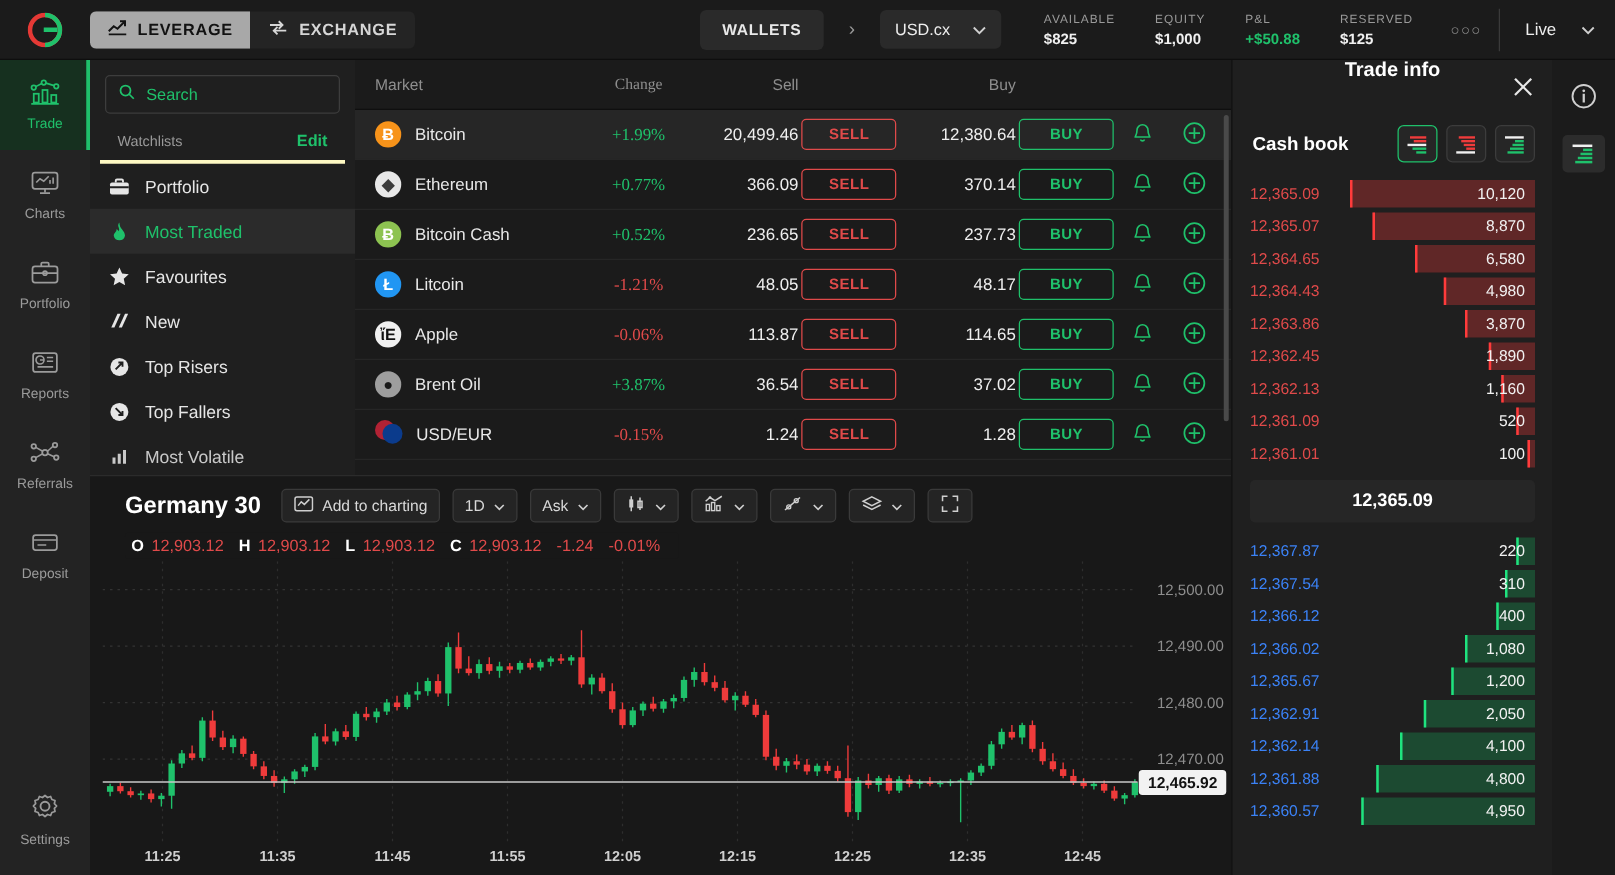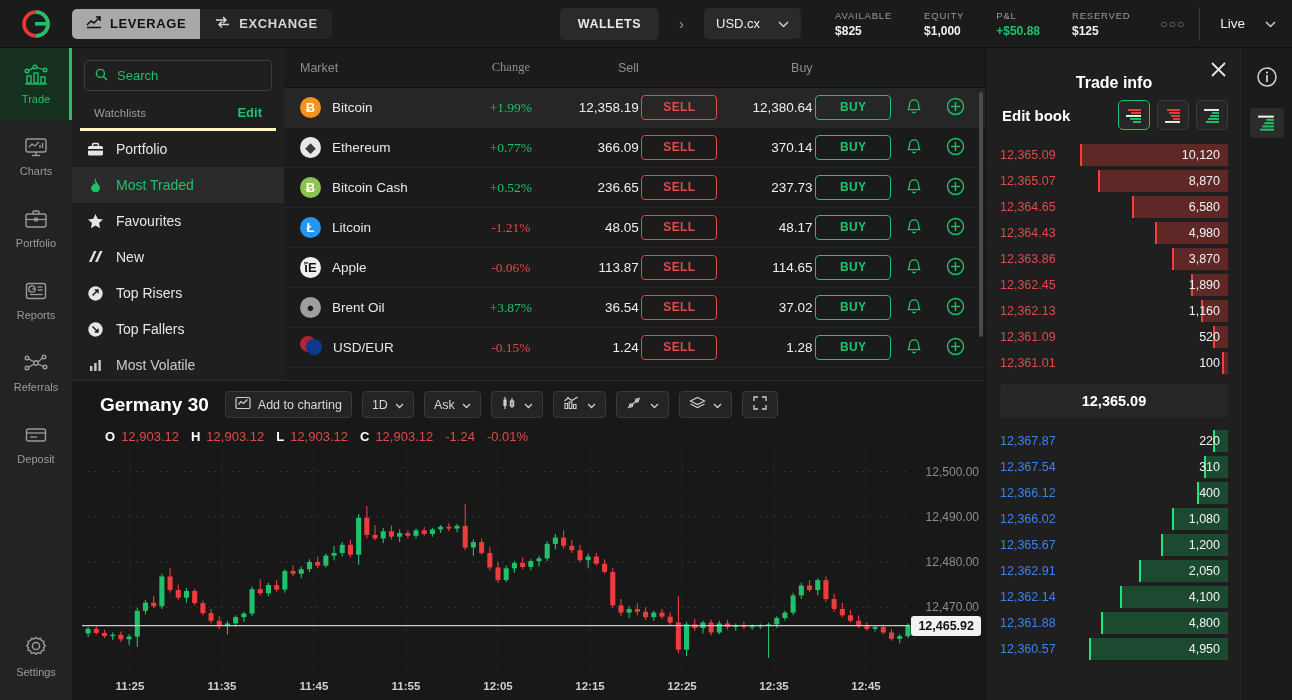--- a/index.html
+++ b/index.html
@@ -161,21 +161,21 @@
   }
   .xaxis { position: absolute; left: 0; bottom: 0; width: 903px; height: 26px; }
   .xtick { position: absolute; font-size: 11.5px; color: #cfcfcf; font-weight: bold; transform: translateX(-50%); }
 
   
   .tinfo {
     position: absolute; left: 985px; top: 48px; width: 257px; height: 652px;
     background: #1f1f1f; border-left: 1px solid #111;
   }
   .tinfo-head {
-    height: 44px; display:flex; align-items:flex-end; justify-content:center;
+    height: 44px; display:flex; align-items:flex-start; justify-content:center;
     position: relative;
   }
   .tinfo-title { font-size: 16px; font-weight: bold; color: #fff; }
   .tinfo-close { position:absolute; right: 14px; top: 12px; cursor:pointer; }
   .ob-head { display:flex; align-items:center; justify-content:space-between; padding: 8px 14px 12px 16px; }
   .ob-title { font-size: 15px; font-weight: bold; color: #fff; }
   .ob-modes { display:flex; gap: 7px; }
   .ob-mode {
     width: 32px; height: 30px; border-radius: 5px; background:#262626;
     border: 1px solid #3c3c3c; display:flex; align-items:center; justify-content:center; cursor:pointer;
@@ -472,21 +472,21 @@
         <div class="mkt-row hl">
           <div class="col-market">
             <span class="mkt-name">
               <span>
                 <span class="coin" style="background:#f7931a;color:#ffffff">Ƀ</span>
               </span>
               <span>Bitcoin</span>
             </span>
           </div>
           <div class="col-change chg up">+1.99%</div>
-          <div class="col-sell price">12,358.19</div>
+          <div class="col-sell price">20,499.46</div>
           <div class="col-sellbtn" style="display:flex;justify-content:center;">
             <span class="btn-sell">SELL</span>
           </div>
           <div class="col-buy price">12,380.64</div>
           <div class="col-buybtn" style="display:flex;justify-content:center;">
             <span class="btn-buy">BUY</span>
           </div>
           <div class="col-act">
             <span class="row-acts">
               <span><svg width="16" height="17" viewBox="0 0 16 17">
@@ -1035,21 +1035,21 @@
     <div class="tinfo-head">
       <span class="tinfo-title">Trade info</span>
       <span class="tinfo-close">
         <svg width="19" height="19" viewBox="0 0 19 19">
             <line x1="3" y1="3" x2="16" y2="16" stroke="#e8e8e8" stroke-width="1.8"></line>
             <line x1="16" y1="3" x2="3" y2="16" stroke="#e8e8e8" stroke-width="1.8"></line>
           </svg>
       </span>
     </div>
     <div class="ob-head">
-      <span class="ob-title">Edit book</span>
+      <span class="ob-title">Cash book</span>
       <div class="ob-modes">
         <div class="ob-mode sel">
           <svg width="19" height="17" viewBox="0 0 19 17">
               <rect x="3" y="2" width="13" height="1.9" fill="#ef3b3b"></rect>
               <rect x="6" y="5" width="10" height="1.9" fill="#ef3b3b"></rect>
               <rect x="1" y="8" width="15" height="1.9" fill="#f0f0f0"></rect>
               <rect x="5" y="11" width="11" height="1.9" fill="#1fc16b"></rect>
               <rect x="8" y="14" width="8" height="1.9" fill="#1fc16b"></rect>
             </svg>
         </div>

